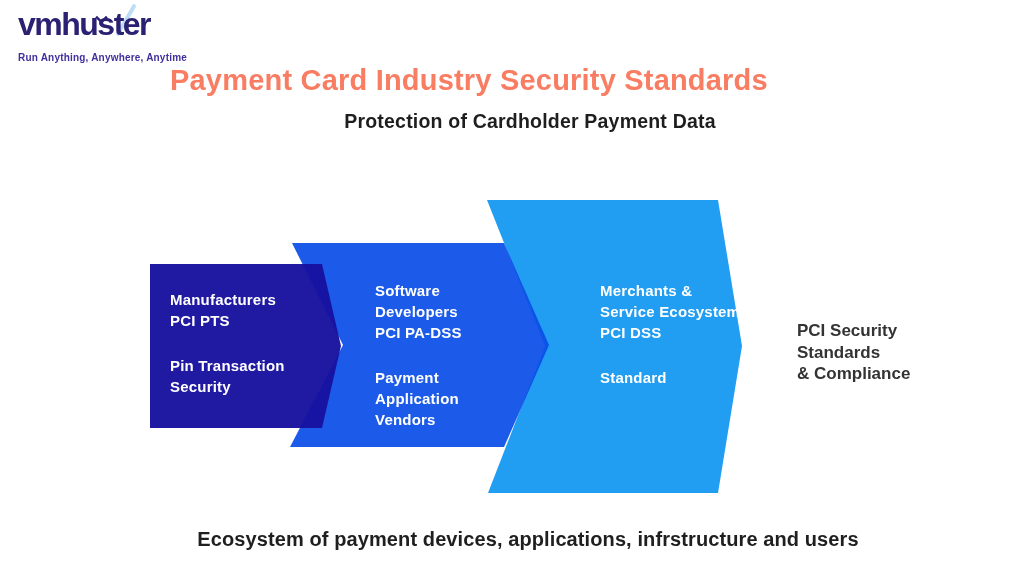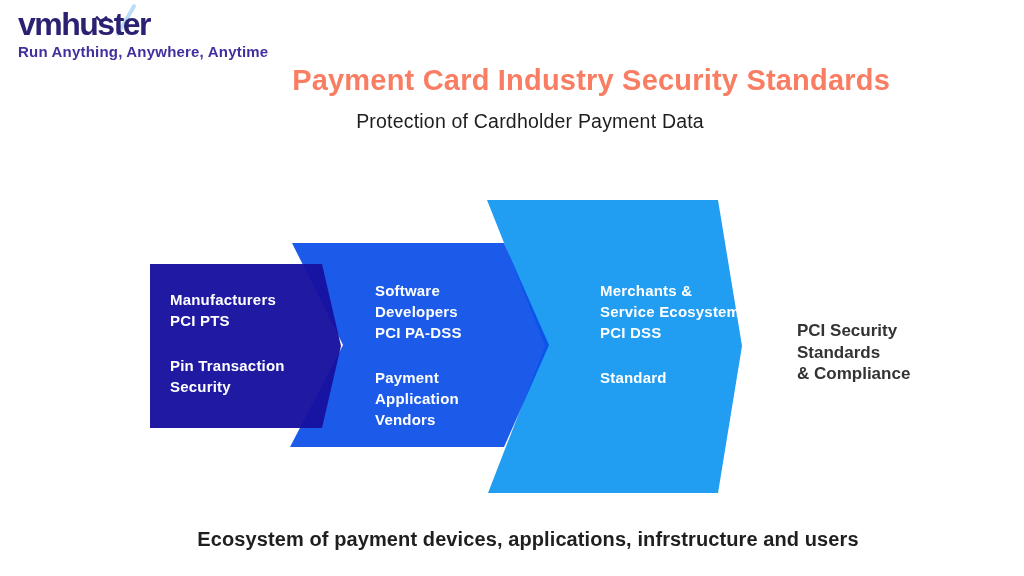--- a/index.html
+++ b/index.html
@@ -21,32 +21,32 @@
   .logo-caret:before{
     content:"";position:absolute;left:0;top:0;width:8px;height:8px;
     border-left:3px solid #2B2172;border-bottom:3px solid #2B2172;
     transform:rotate(-45deg) scale(.8);
   }
   .logo-slash{
     position:absolute;left:106px;top:-6px;width:4px;height:36px;
     background:#BBDDF6;border-radius:2px;transform:rotate(30deg);z-index:1;
   }
   .logo-tagline{
-    font-size:15px;font-weight:700;color:#40309E;
-    letter-spacing:.2px;margin-top:1px;
+    font-size:10px;font-weight:700;color:#40309E;
+    letter-spacing:.2px;margin-top:10px;
   }
 
   
   .title{
-    position:absolute;left:170px;top:64px;width:720px;text-align:right;
+    position:absolute;left:170px;top:64px;width:720px;text-align:left;
     font-size:29px;font-weight:700;color:#F97D62;letter-spacing:.2px;
   }
   .subtitle{
     position:absolute;left:170px;top:110px;width:720px;text-align:center;
-    font-size:19.5px;font-weight:400;color:#1E1E1E;letter-spacing:.2px;
+    font-size:19.5px;font-weight:700;color:#1E1E1E;letter-spacing:.2px;
   }
 
   
   .diagram-svg{position:absolute;left:0;top:0;width:1024px;height:576px;}
   .stage-text{
     position:absolute;color:#ffffff;font-weight:700;
     font-size:15px;line-height:21px;letter-spacing:.2px;
   }
   .stage-text .group2{margin-top:24px;}
   .stage1-text{left:170px;top:289px;}

